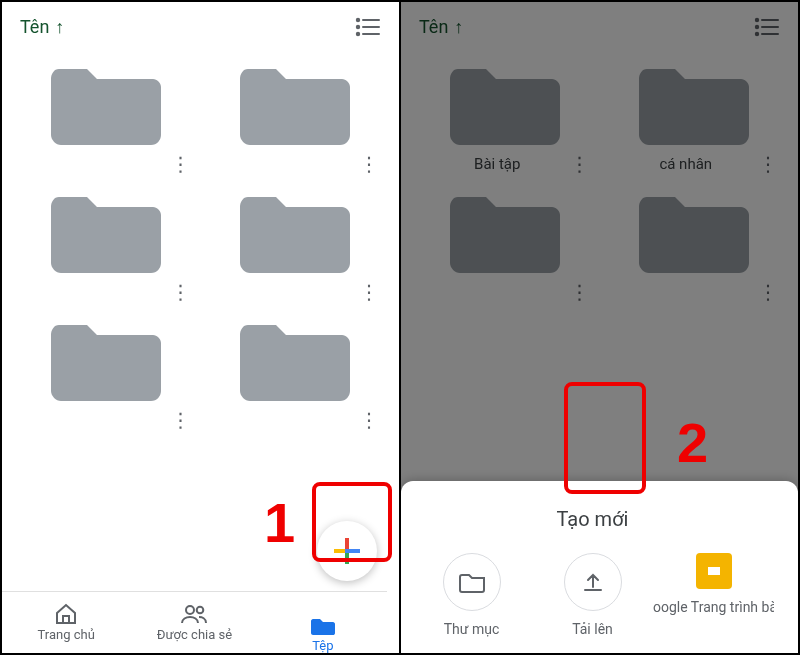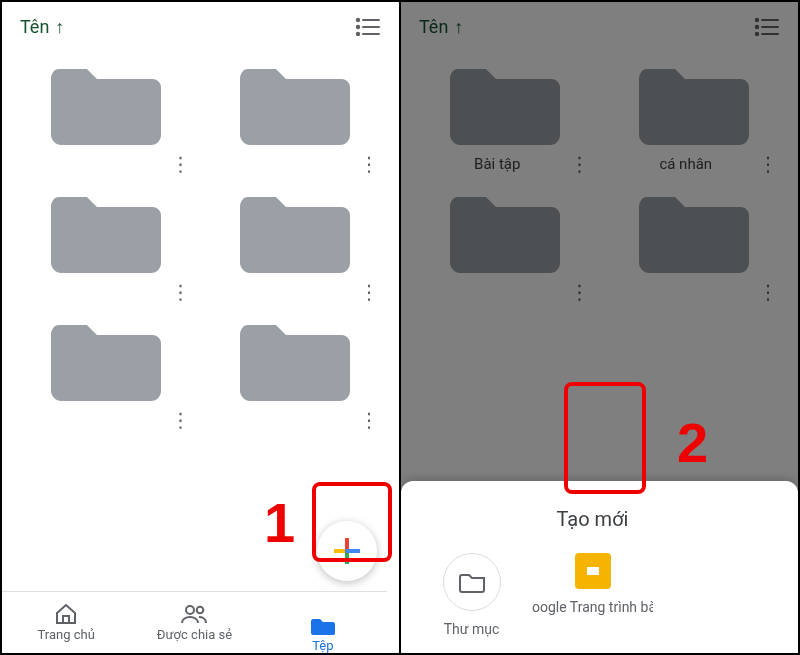--- a/index.html
+++ b/index.html
@@ -304,20 +304,28 @@
 
         <div class="sheet-item">
           <div class="sheet-circle">
             <svg width="26" height="22" viewBox="0 0 26 22">
                 <path fill="none" stroke="#5f6368" stroke-width="2" d="M2 4h7l3 3h12v12c0 1-1 2-2 2H2c-1 0-2-1-2-2V6c0-1 1-2 2-2z" transform="translate(1,0)"></path>
               </svg>
           </div>
           <span>Thư mục</span>
         </div>
 
+        <div class="sheet-item">
+          <div class="sheet-circle">
+            <svg width="24" height="24" viewBox="0 0 24 24">
+              <path fill="none" stroke="#5f6368" stroke-width="2" stroke-linecap="round" d="M12 17V5 M7 10l5-5 5 5 M4 20h16"></path>
+            </svg>
+          </div>
+          <span>Tải lên</span>
+        </div>
 
 
 
 
         <div class="sheet-item">
           <div class="doc-square" style="background:#f4b400">
             <svg width="18" height="18" viewBox="0 0 18 18">
               <rect x="3" y="5" width="12" height="8" fill="#fff"></rect>
             </svg>
           </div>

